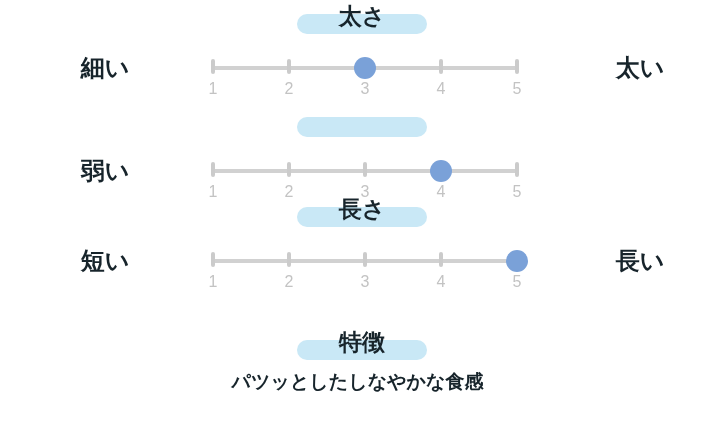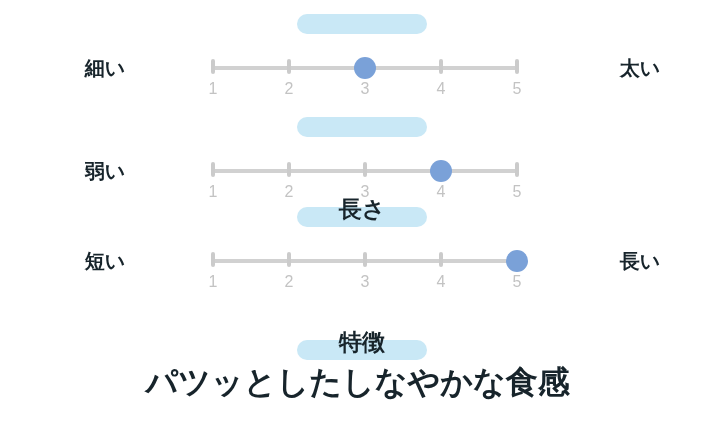--- a/index.html
+++ b/index.html
@@ -18,21 +18,21 @@
     position: absolute; left: 0; top: 12px; width: 100%; height: 20px;
     background: #C9E8F6; border-radius: 10px;
   }
   .scale-title {
     position: absolute; left: 50%; top: 0; transform: translateX(-50%);
     white-space: nowrap; font-size: 23px; font-weight: 700; line-height: 28px;
     z-index: 1;
   }
   .side-label {
     position: absolute; top: 51px; width: 90px; text-align: center;
-    font-size: 20px; font-weight: 700; line-height: 30px; white-space: nowrap;
+    font-size: 24px; font-weight: 700; line-height: 30px; white-space: nowrap;
   }
   .side-label.left  { left: 60px; }
   .side-label.right { left: 595px; }
   .track-area { position: absolute; left: 213px; top: 0; width: 304px; height: 100px; }
   .track {
     position: absolute; left: -2px; right: -2px; top: 64px; height: 4px;
     background: #D1D1D1; border-radius: 2px;
   }
   .tick {
     position: absolute; top: 57px; width: 4px; height: 15px;
@@ -46,31 +46,32 @@
     transform: translate(-50%, -50%); z-index: 2;
   }
   .tick-num {
     position: absolute; top: 78px; transform: translateX(-50%);
     font-size: 16px; line-height: 18px; color: #C3C3C3; font-weight: 400;
   }
   .tick-num.t0 { left: 0%; } .tick-num.t25 { left: 25%; } .tick-num.t50 { left: 50%; }
   .tick-num.t75 { left: 75%; } .tick-num.t100 { left: 100%; }
   .feature-desc {
     position: absolute; left: 0; top: 366px; width: 715px; text-align: center;
-    font-size: 32px; font-weight: 700; line-height: 32px; white-space: nowrap;
+    font-size: 19px; font-weight: 700; line-height: 32px; white-space: nowrap;
   }
 </style>
 </head>
 <body>
 
 <div class="stage">
 
   <div class="section" style="top:2px">
     <div class="title-wrap">
       <div class="pill"></div>
+      <div class="scale-title">太さ</div>
     </div>
     <div class="side-label left">細い</div>
     <div class="side-label right">太い</div>
     <div class="track-area">
       <div class="track"></div>
       <div class="tick t0"></div>
       <div class="tick t25"></div>
       <div class="tick t50"></div>
       <div class="tick t75"></div>
       <div class="tick t100"></div>

